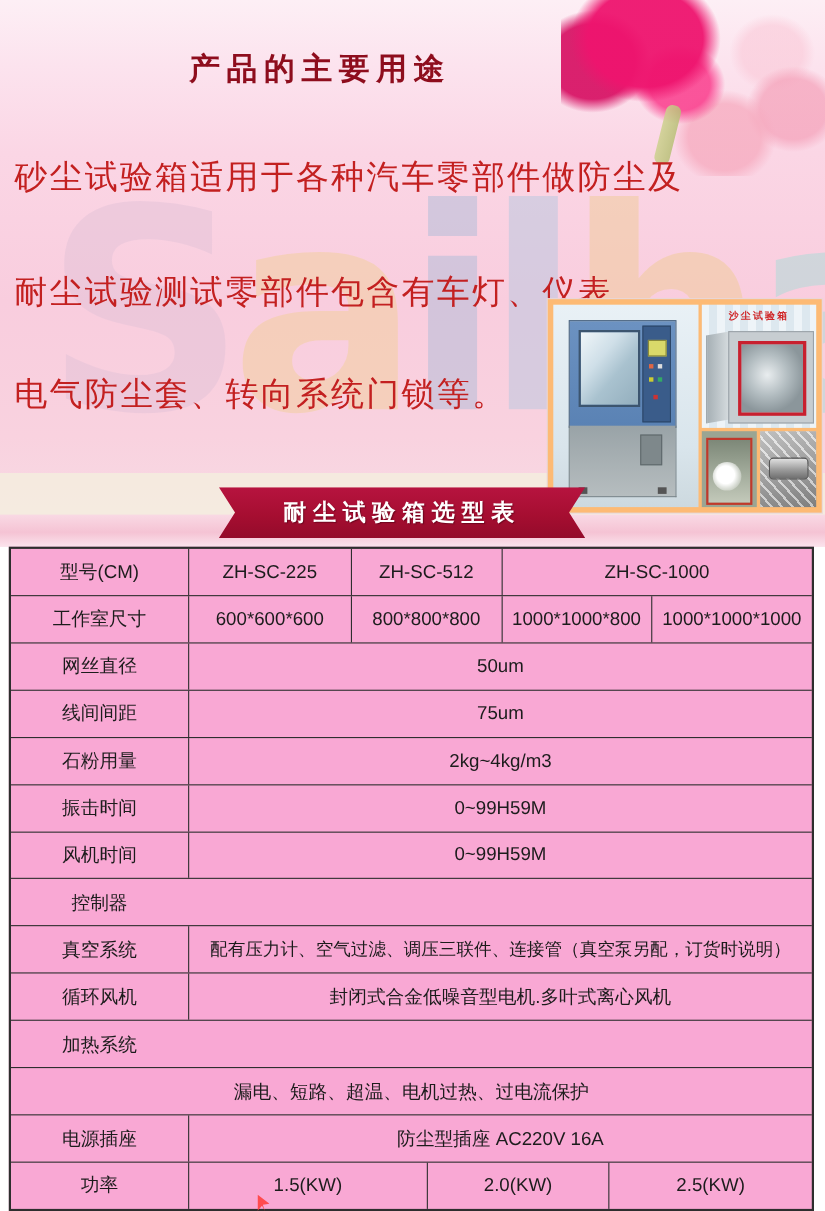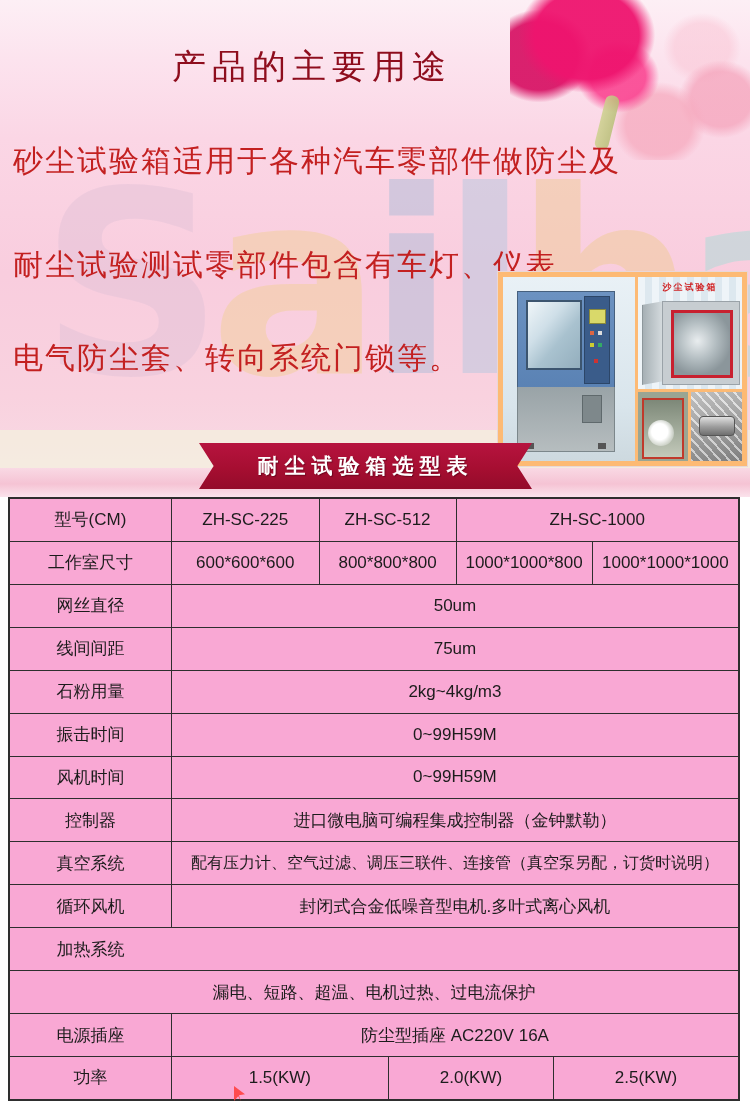--- a/index.html
+++ b/index.html
@@ -27,21 +27,21 @@
 
   
   .watermark{position:absolute;left:40px;top:120px;width:720px;height:340px;
     font-family:"DejaVu Sans","Liberation Sans",sans-serif;font-weight:bold;
     font-size:255px;line-height:330px;letter-spacing:-14px;opacity:.5;
     pointer-events:none;white-space:nowrap;}
   .wm-0{color:#e3c3d8;} .wm-1{color:#f2cf9a;} .wm-2{color:#aebdd9;}
   .wm-3{color:#b6c8e0;} .wm-4{color:#f0cc96;} .wm-5{color:#a9dcd8;}
 
   
-  .page-title{position:absolute;left:172px;top:44px;font-size:34px;font-weight:normal;
+  .page-title{position:absolute;left:172px;top:44px;font-size:28px;font-weight:bold;
     color:#8e0d1d;letter-spacing:6px;font-family:"DejaVu Sans","Liberation Sans",sans-serif;}
   .desc-line{position:absolute;left:13px;font-size:30px;color:#c32020;letter-spacing:2px;
     font-family:"Liberation Serif","DejaVu Serif",serif;white-space:nowrap;}
   .dl0{top:141px;} .dl1{top:245px;} .dl2{top:338px;}
 
   
   .collage{position:absolute;left:498px;top:272px;width:249px;height:194px;background:#fdba74;
     box-shadow:0 0 0 1px #e8d7d7;}
   .photo{position:absolute;overflow:hidden;}
   .ph-left{left:5px;top:5px;width:132px;height:184px;background:linear-gradient(180deg,#e9f1f6 0%,#d9e5ec 70%,#cdd9df 100%);}
@@ -202,21 +202,20 @@
       <div class="td span-val">0~99H59M</div>
     </div>
 
     <div class="tr">
       <div class="td lab">风机时间</div>
       <div class="td span-val">0~99H59M</div>
     </div>
 
     <div class="tr">
       <div class="td lab">控制器</div>
-      <div class="td span-val">进口微电脑可编程集成控制器（金钟默勒）</div>
     </div>
 
     <div class="tr">
       <div class="td lab">真空系统</div>
       <div class="td span-val wide">配有压力计、空气过滤、调压三联件、连接管（真空泵另配，订货时说明）</div>
     </div>
 
     <div class="tr">
       <div class="td lab">循环风机</div>
       <div class="td span-val">封闭式合金低噪音型电机.多叶式离心风机</div>

